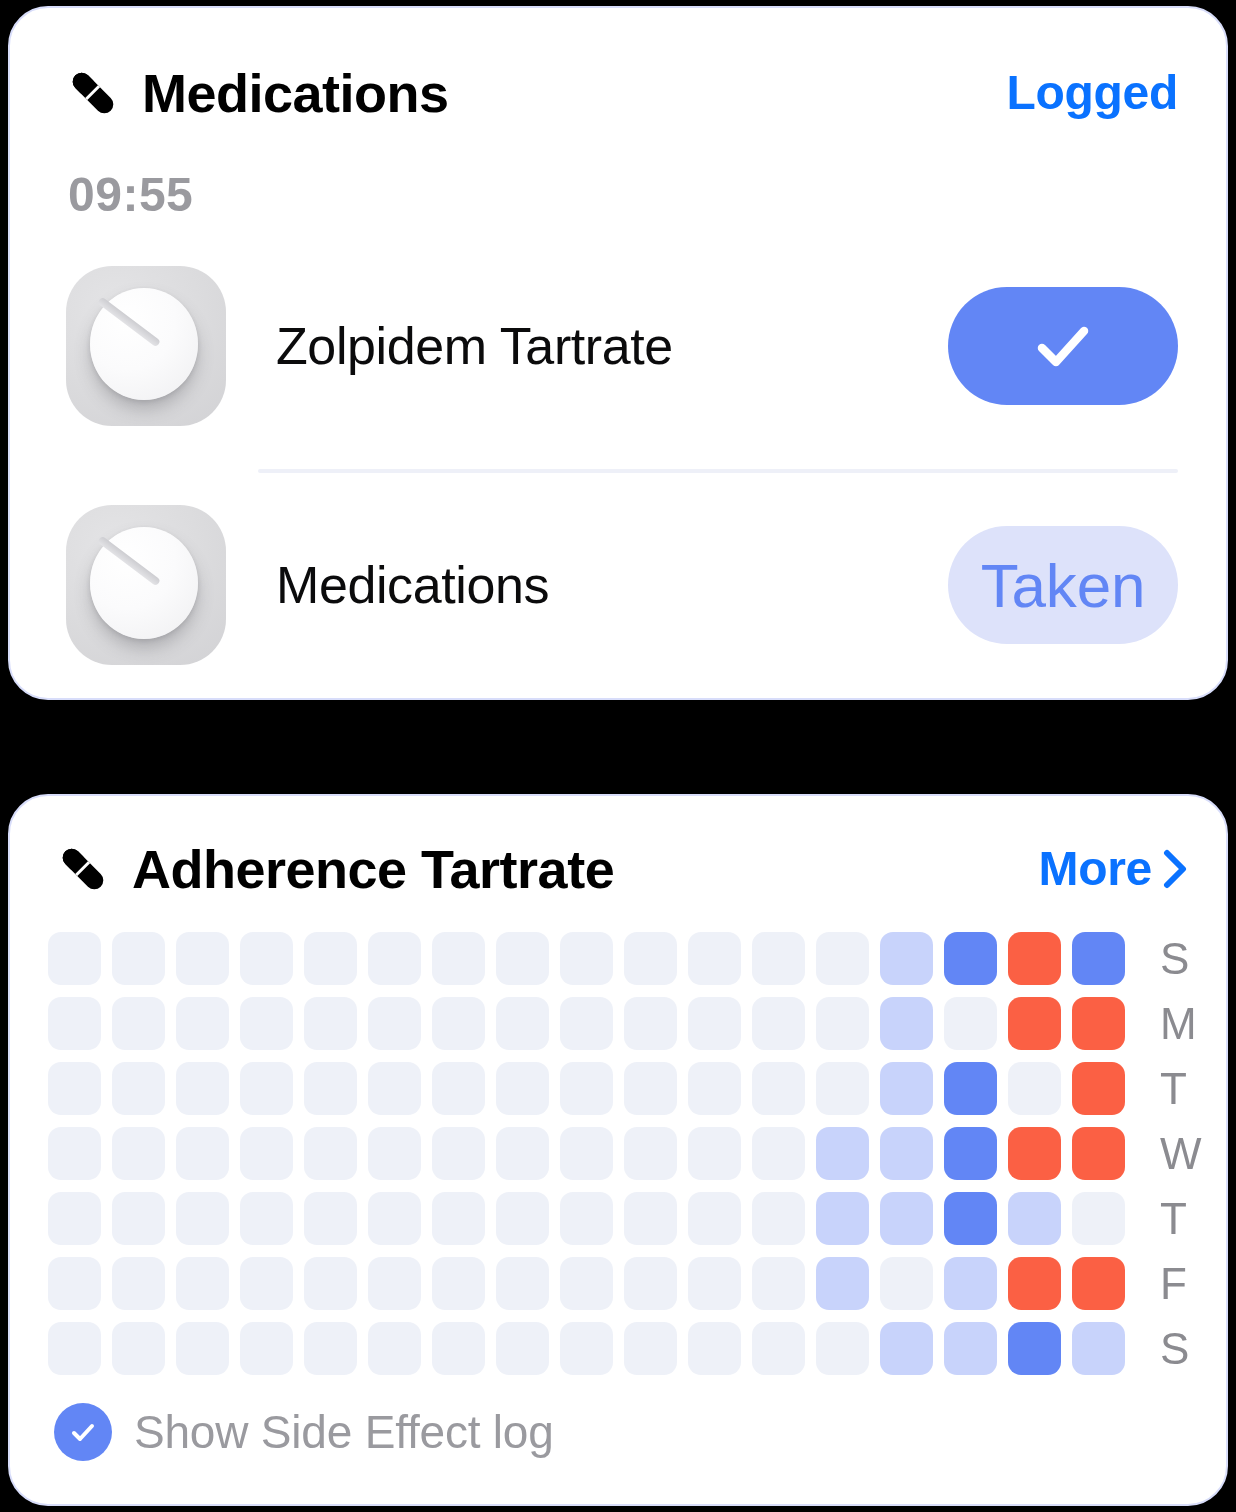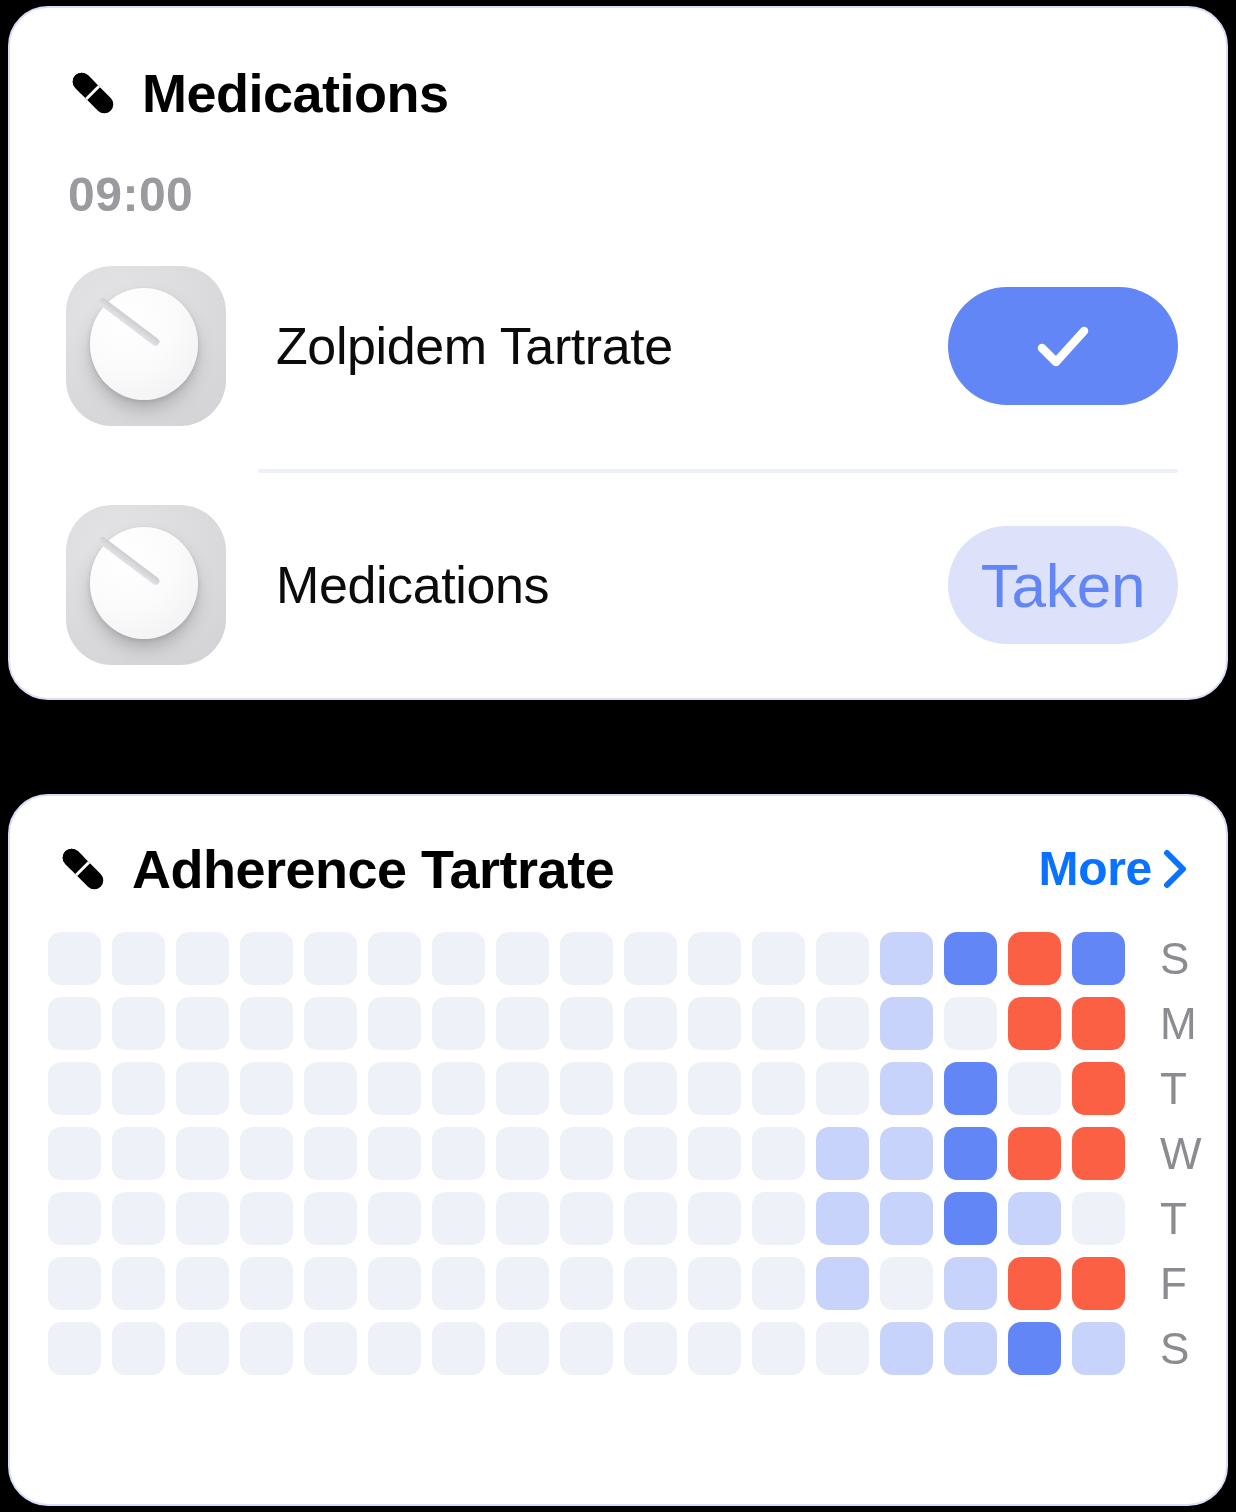--- a/index.html
+++ b/index.html
@@ -262,23 +262,26 @@
       <div class="hdr-left">
         <svg class="pill-glyph" viewBox="0 0 54 54" aria-hidden="true">
           <g transform="rotate(-45 27 27)">
             <rect x="18" y="2" width="18" height="50" rx="9" fill="#000000"></rect>
             <rect x="18" y="2" width="18" height="25" rx="9" fill="#000000"></rect>
             <rect x="18" y="25" width="18" height="3" fill="#ffffff"></rect>
           </g>
         </svg>
         <h2 class="card-title">Medications</h2>
       </div>
+      <div class="hdr-action">
+        <span>Logged</span>
+      </div>
     </header>
 
-    <div class="time-label">09:00</div>
+    <div class="time-label">09:55</div>
 
     <div class="med-row med-row-1">
       <div class="med-icon">
         <div class="tablet"></div>
         <div class="score"></div>
       </div>
       <div class="med-name">Zolpidem Tartrate</div>
       <button class="btn-pillshape btn-check">
         <svg viewBox="0 0 74 74" aria-hidden="true">
           <path d="M16 39 L30 53 L58 22" fill="none" stroke="#ffffff" stroke-width="8.5" stroke-linecap="round" stroke-linejoin="round"></path>
@@ -456,14 +459,22 @@
         <div class="hm-cell" style="background: rgb(238, 241, 248);"></div>
         <div class="hm-cell" style="background: rgb(238, 241, 248);"></div>
         <div class="hm-cell" style="background: rgb(200, 211, 251);"></div>
         <div class="hm-cell" style="background: rgb(200, 211, 251);"></div>
         <div class="hm-cell" style="background: rgb(98, 134, 245);"></div>
         <div class="hm-cell" style="background: rgb(200, 211, 251);"></div>
         <div class="hm-daylabel">S</div>
       </div>
     </div>
 
+  <div class="footer-toggle">
+    <span class="check-circle">
+      <svg viewBox="0 0 34 34" aria-hidden="true">
+        <path d="M8 18 L14 24 L26 11" fill="none" stroke="#ffffff" stroke-width="4" stroke-linecap="round" stroke-linejoin="round"></path>
+      </svg>
+    </span>
+    <span class="footer-label">Show Side Effect log</span>
+  </div>
 
 </div>
 
 </body></html>

